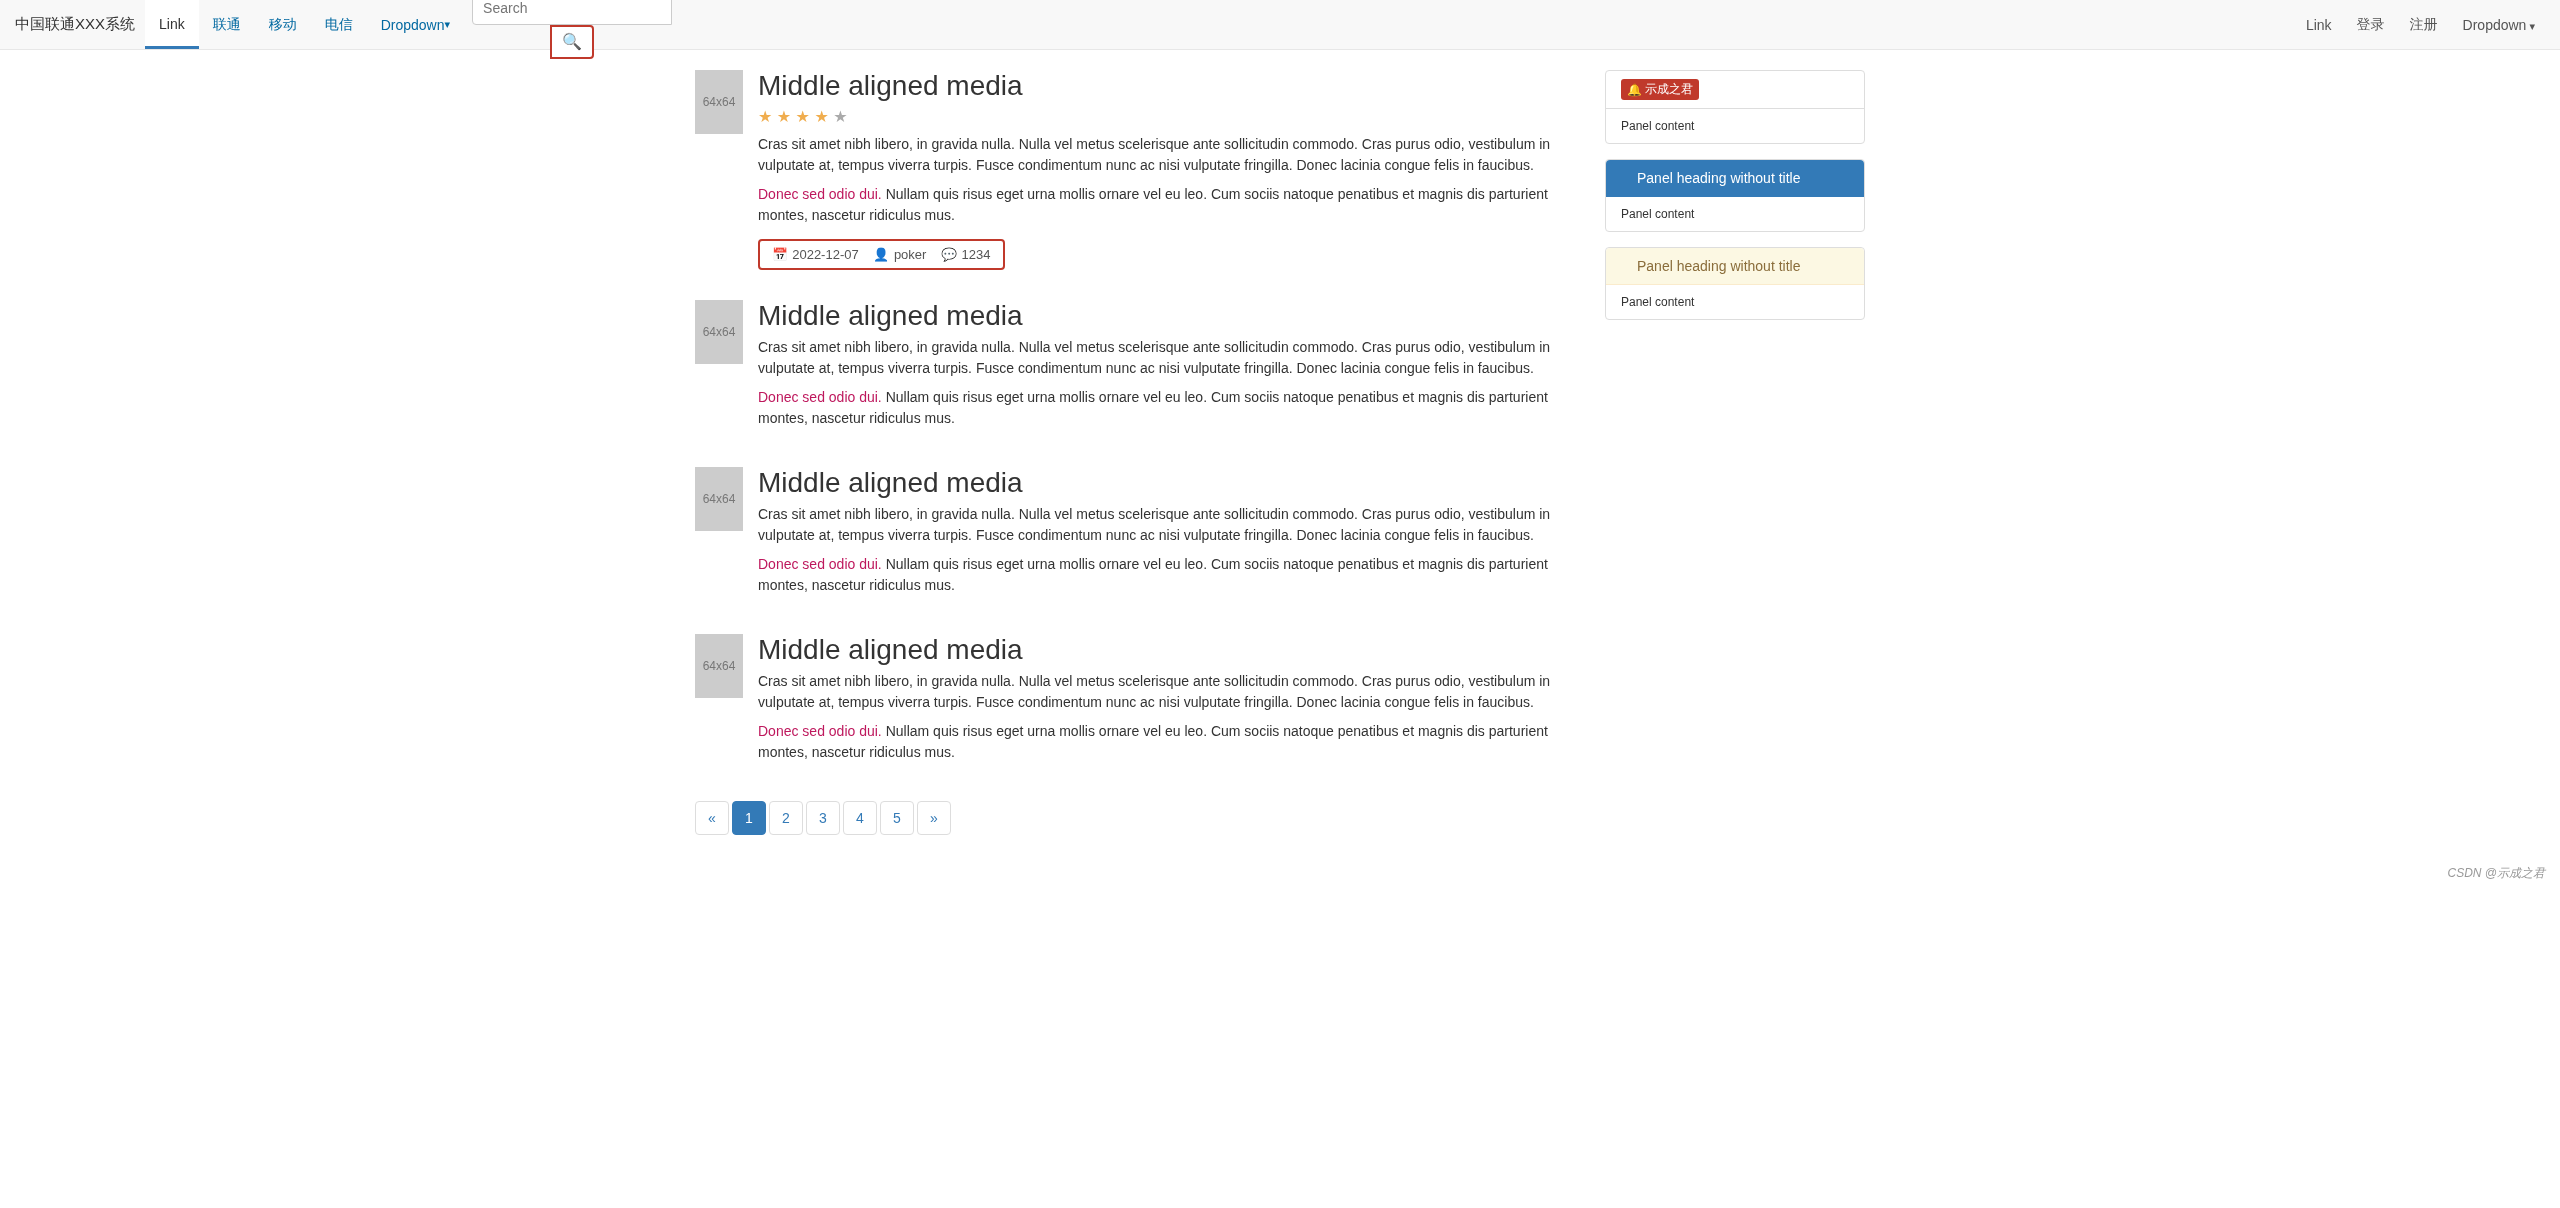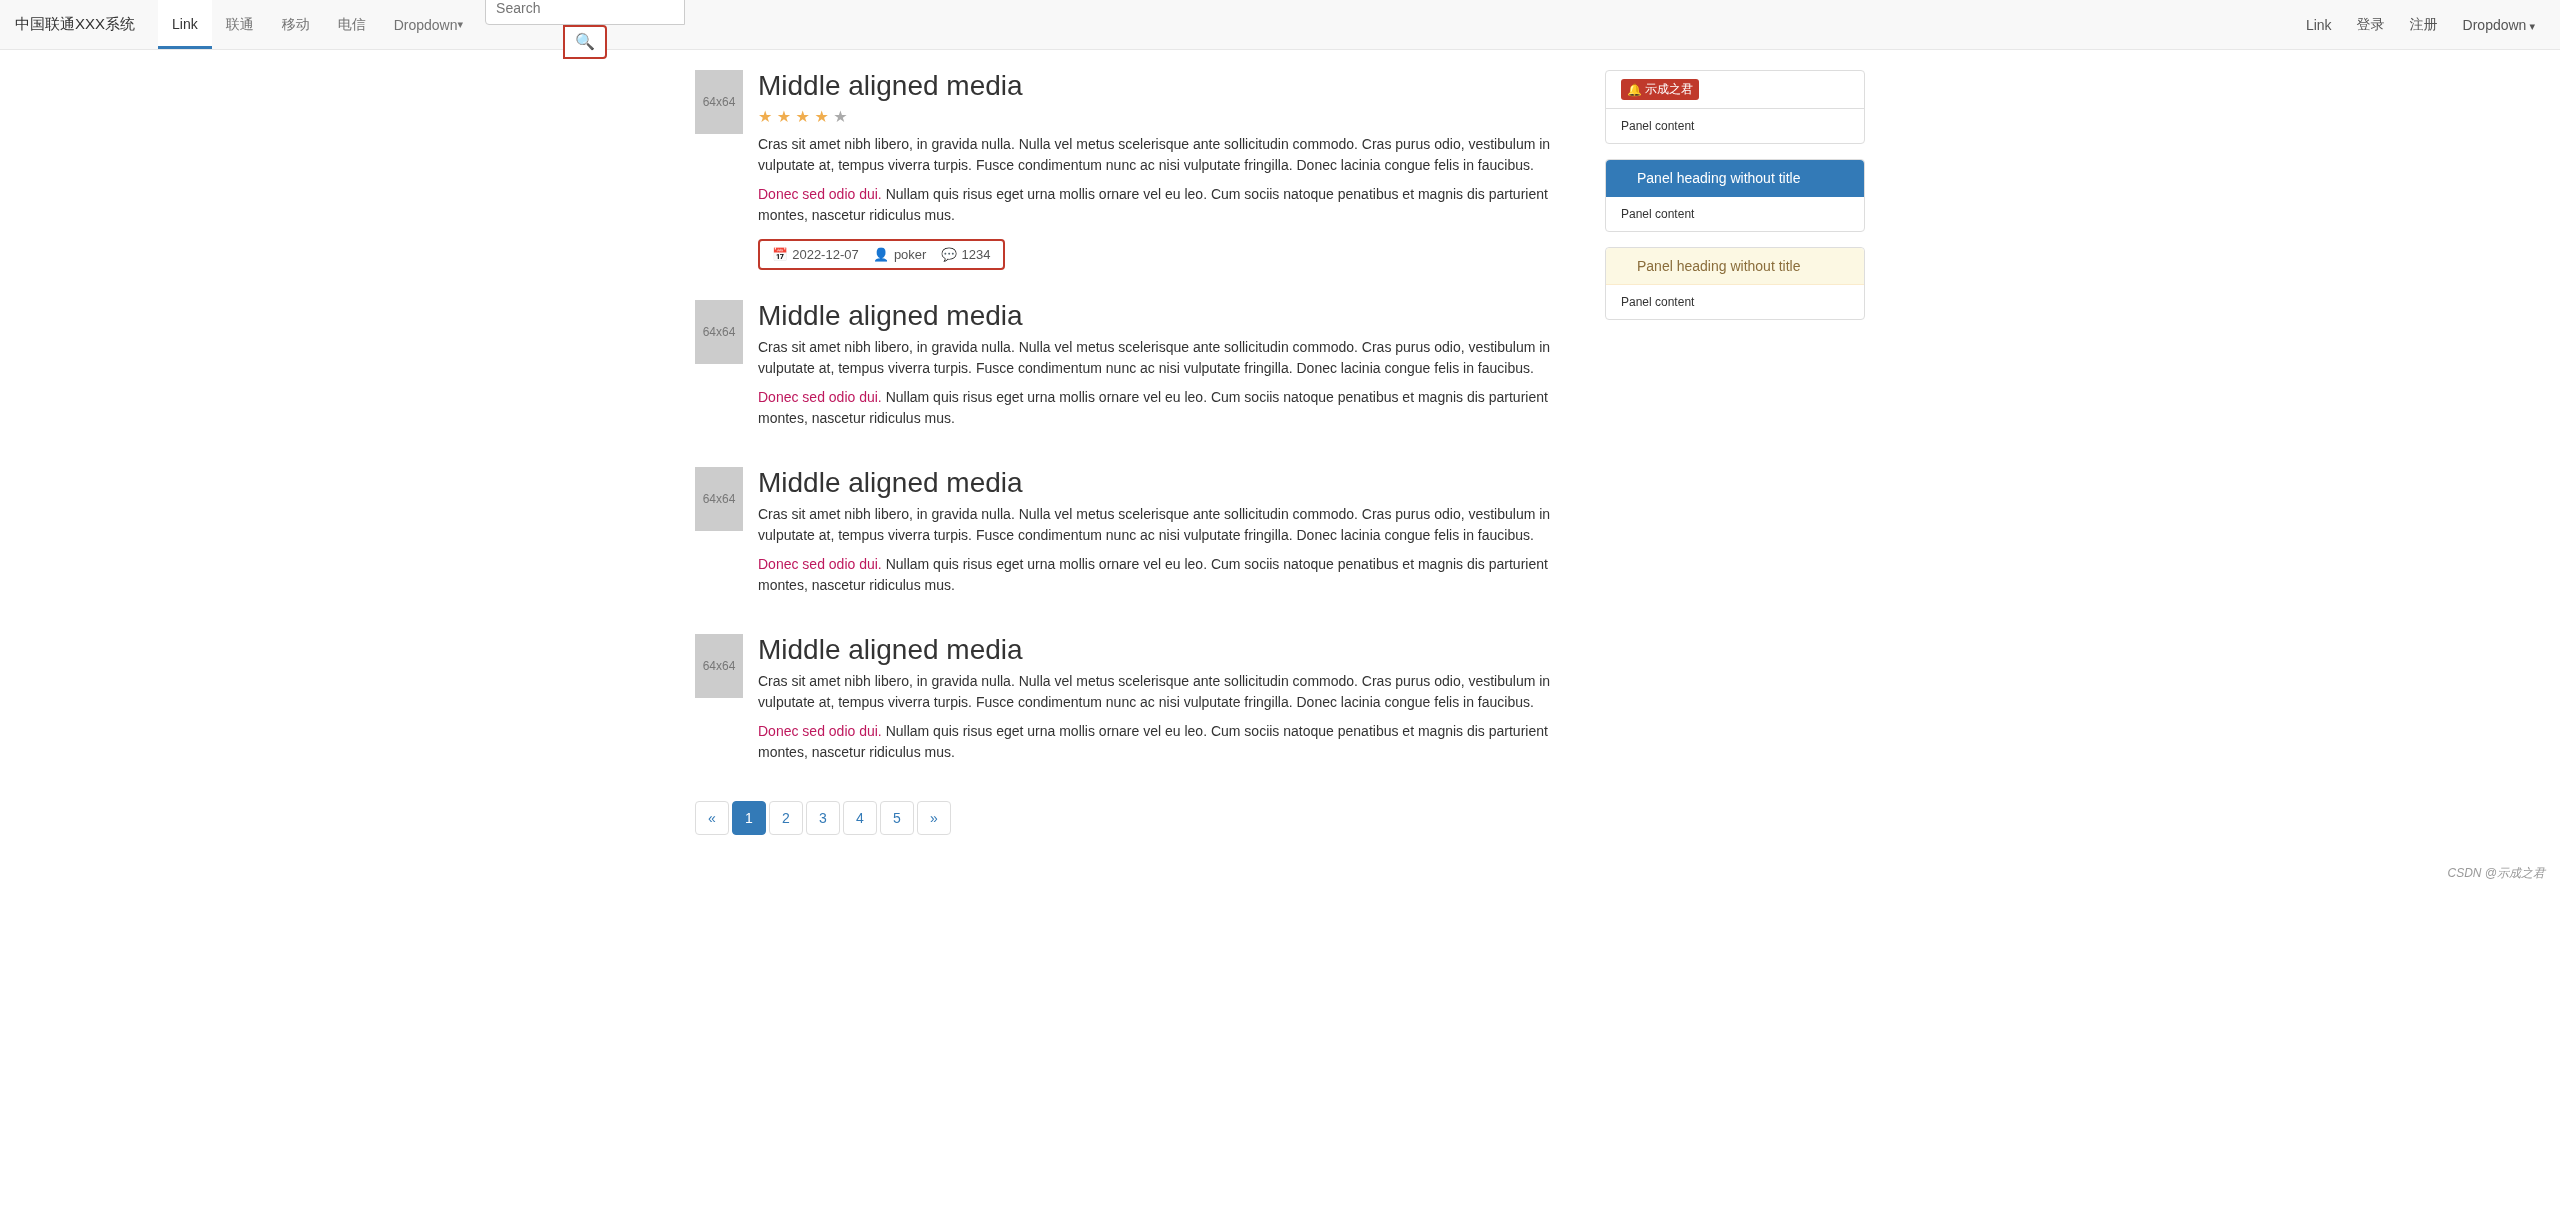--- a/index.html
+++ b/index.html
@@ -11,40 +11,40 @@
       align-items: center;
       background: #f8f8f8;
       border-bottom: 1px solid #e7e7e7;
       padding: 0 15px;
       height: 50px;
       position: relative;
     }
     .navbar-brand {
       font-size: 15px;
       color: #333;
-      margin-right: 23px;
+      margin-right: 10px;
       white-space: nowrap;
     }
     .nav-links {
       display: flex;
       align-items: center;
       list-style: none;
       height: 100%;
     }
     .nav-links li {
       height: 100%;
       display: flex;
       align-items: center;
     }
     .nav-links li a {
       display: flex;
       align-items: center;
       height: 100%;
       padding: 0 14px;
-      color: #737373;
+      color: #0369a1;
       text-decoration: none;
       font-size: 14px;
     }
     .nav-links li.active a {
       background: #fff;
       color: #333;
       border-top: 1px solid transparent;
       border-bottom: 3px solid #337ab7;
     }
     .dropdown-toggle::after {

